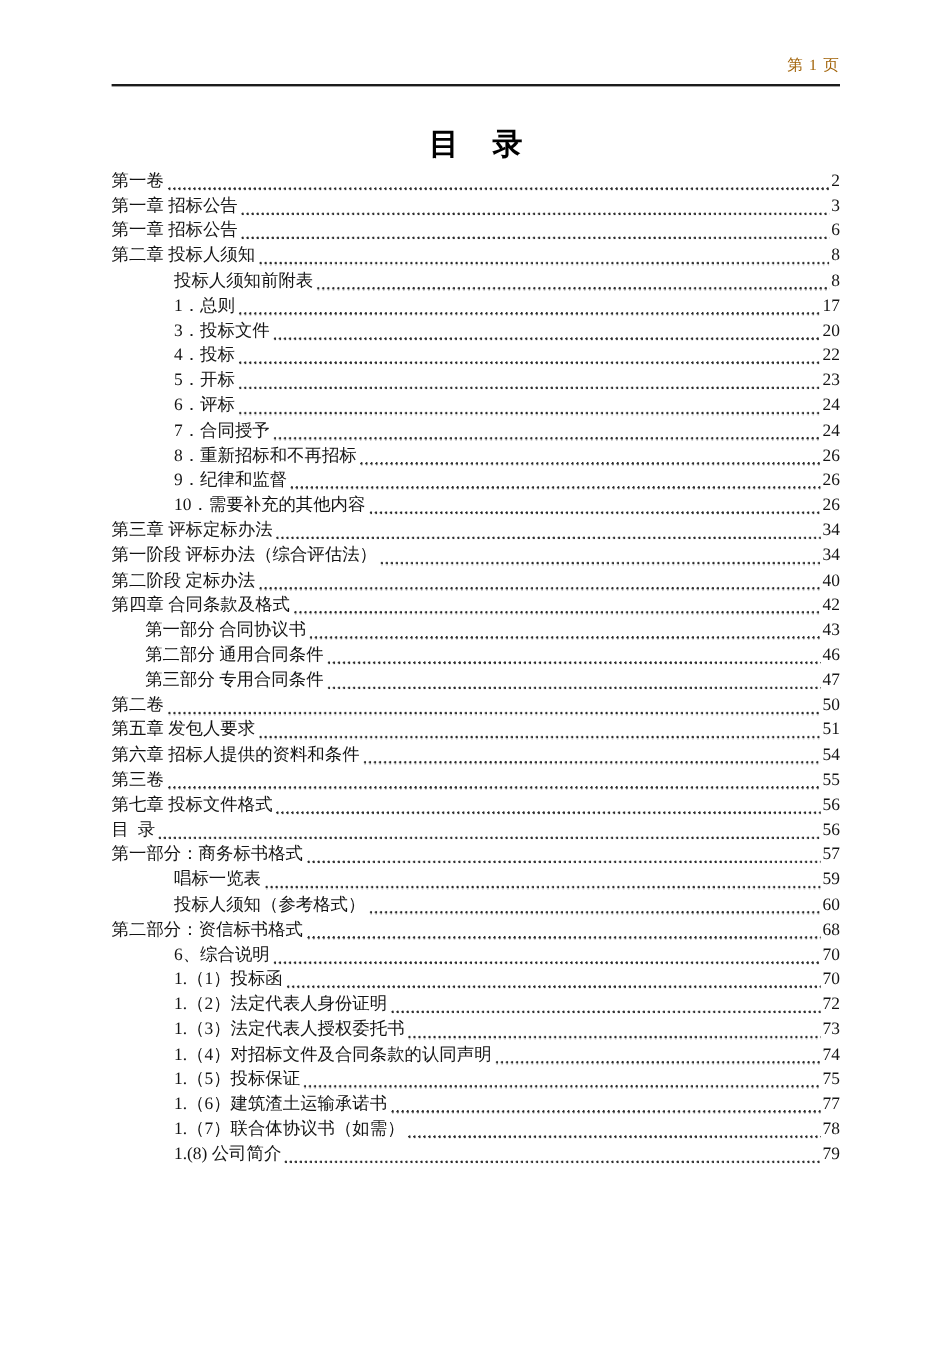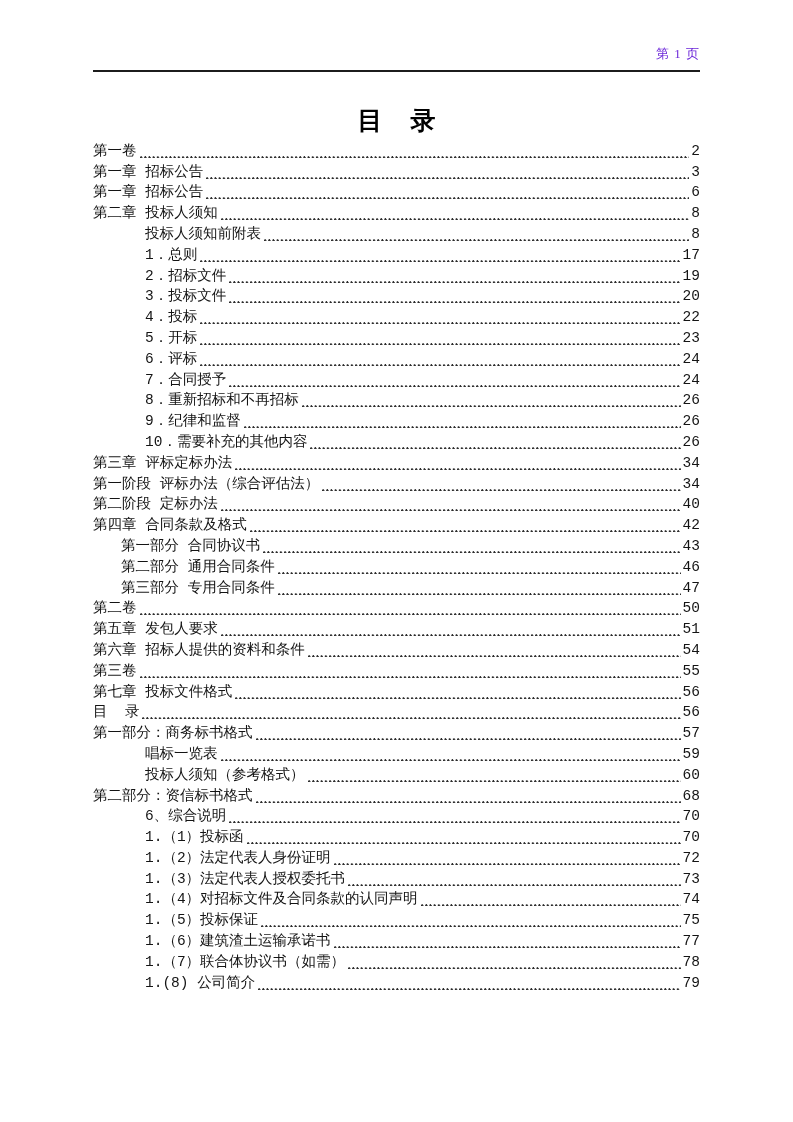--- a/index.html
+++ b/index.html
@@ -17,42 +17,41 @@
     background: #ffffff;
     color: #111111;
     font-family: "Liberation Serif", "DejaVu Serif", serif;
     overflow: hidden;
   }
   .header-page {
     text-align: right;
     font-size: 13px;
     line-height: 16px;
     letter-spacing: 1px;
-    color: #6d28d9;
+    color: #a16207;
   }
   .header-rule {
     border: 0;
     border-top: 2px solid #1c1c1c;
     margin: 8px 0 0 0;
   }
   .doc-title {
     margin: 30px 0 0 0;
     text-align: center;
     font-size: 25px;
     line-height: 36px;
     font-weight: bold;
     color: #000000;
     white-space: pre;
     font-family: "Liberation Sans", "DejaVu Sans", sans-serif;
   }
   .toc {
     margin-top: 2px;
     font-size: 14.5px;
     color: #141414;
-    font-family: Liberation Mono, monospace;
   }
   .toc-row {
     display: flex;
     align-items: flex-end;
     height: 20.8px;
     overflow: hidden;
   }
   .toc-row .t {
     white-space: pre;
     line-height: 19px;
@@ -113,25 +112,20 @@
         <span class="leader"></span>
         <span class="pg">8</span>
       </div>
 
       <div class="toc-row lv2">
         <span class="t">1．总则</span>
         <span class="leader"></span>
         <span class="pg">17</span>
       </div>
 
-      <div class="toc-row lv2">
-        <span class="t">2．招标文件</span>
-        <span class="leader"></span>
-        <span class="pg">19</span>
-      </div>
 
       <div class="toc-row lv2">
         <span class="t">3．投标文件</span>
         <span class="leader"></span>
         <span class="pg">20</span>
       </div>
 
       <div class="toc-row lv2">
         <span class="t">4．投标</span>
         <span class="leader"></span>

